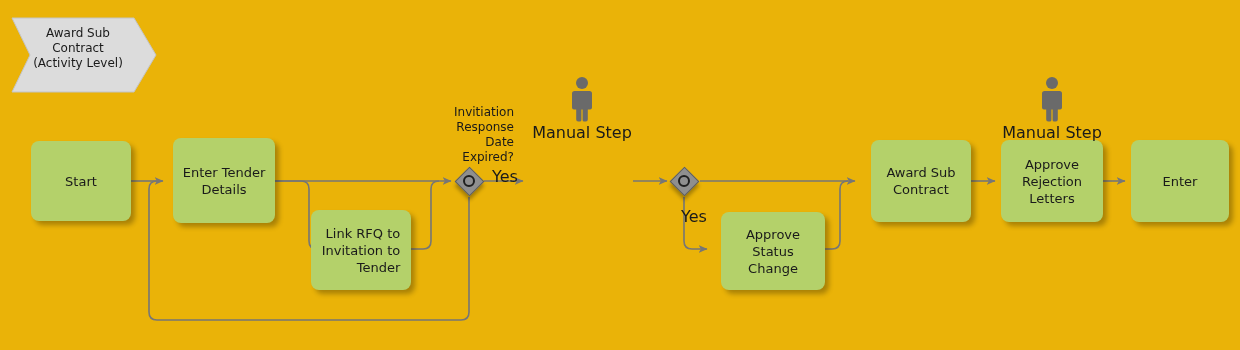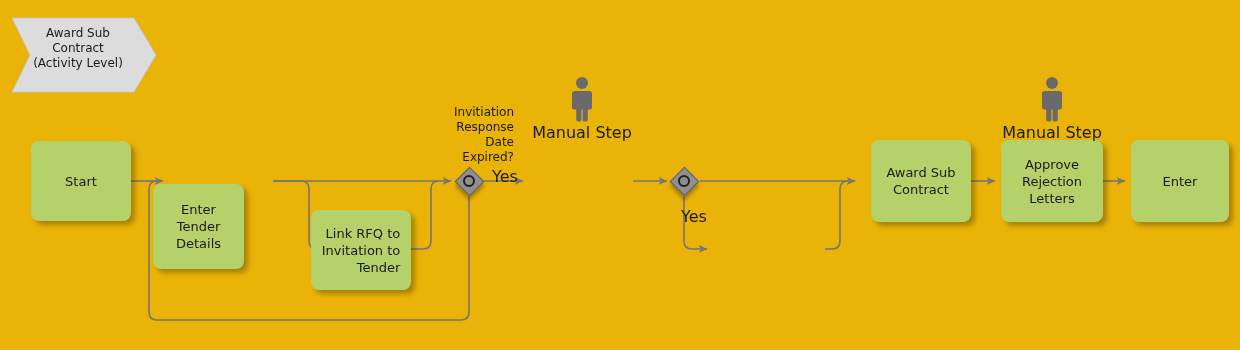--- a/index.html
+++ b/index.html
@@ -168,32 +168,36 @@
       <path d="M971,181 L995,181" marker-end="url(#arw)"></path>
 
       <path d="M1103,181 L1125,181" marker-end="url(#arw)"></path>
     </g>
   </svg>
 
   <div class="node" style="left:31px; top:141px; width:100px; height:80px;">
     <span>Start</span>
   </div>
 
-  <div class="node" style="left:153px; top:138px; width:91px; height:85px;margin-top:46px;">
+  <div class="node" style="left:173px; top:138px; width:102px; height:85px;">
     <span>Enter Tender
 Details</span>
   </div>
 
   <div class="node" style="left:311px; top:210px; width:100px; height:80px;text-align:right;">
     <span>Link RFQ to
 Invitation to
 Tender</span>
   </div>
 
 
+  <div class="node" style="left:721px; top:212px; width:104px; height:78px;">
+    <span>Approve Status
+Change</span>
+  </div>
 
   <div class="node" style="left:871px; top:140px; width:100px; height:82px;">
     <span>Award Sub
 Contract</span>
   </div>
 
   <div class="node" style="left:1001px; top:140px; width:102px; height:82px;">
     <span>Approve
 Rejection Letters</span>
   </div>

